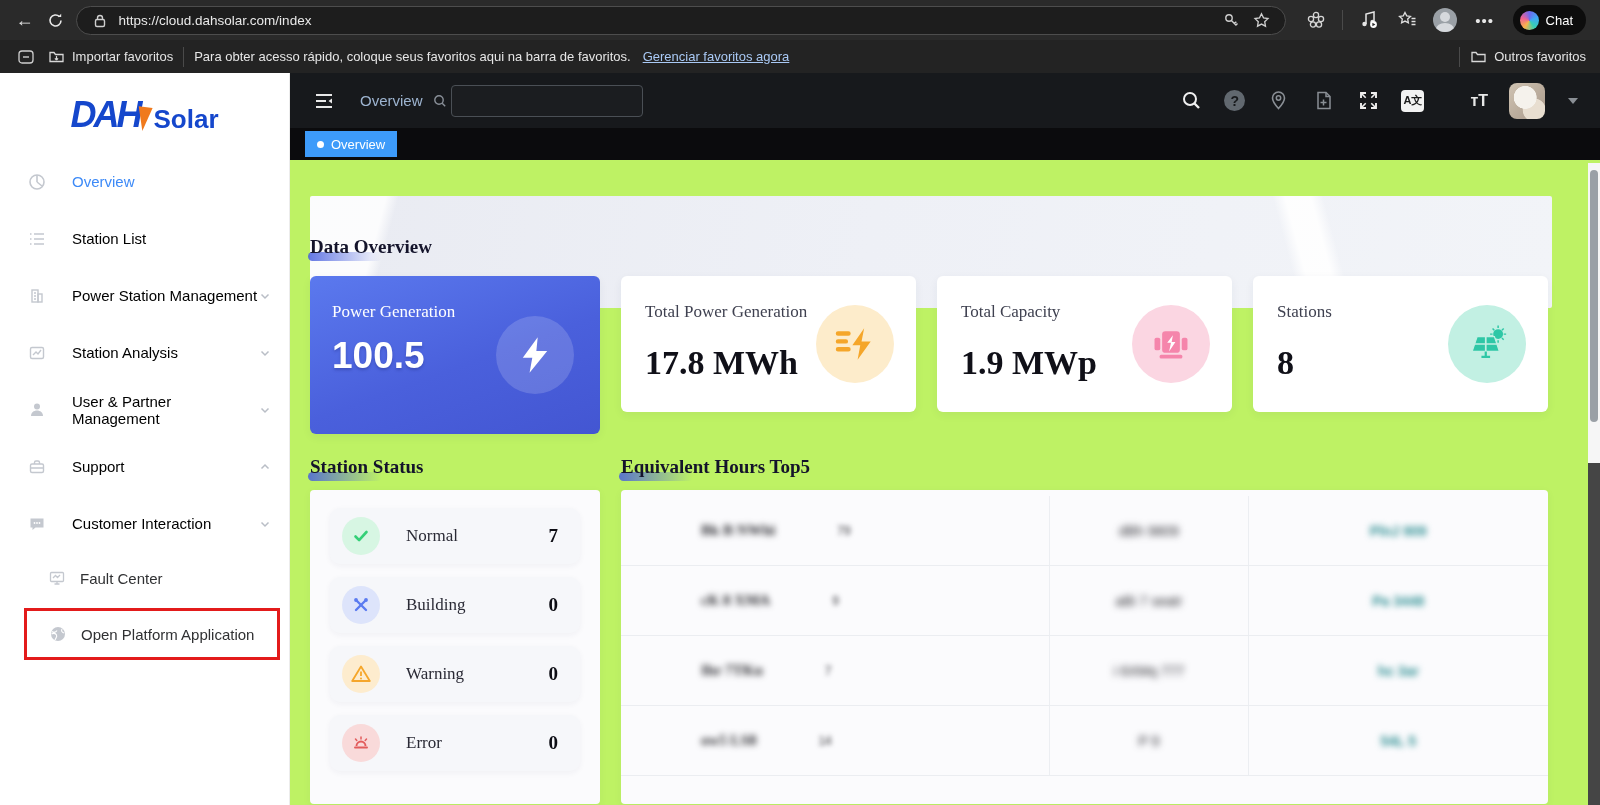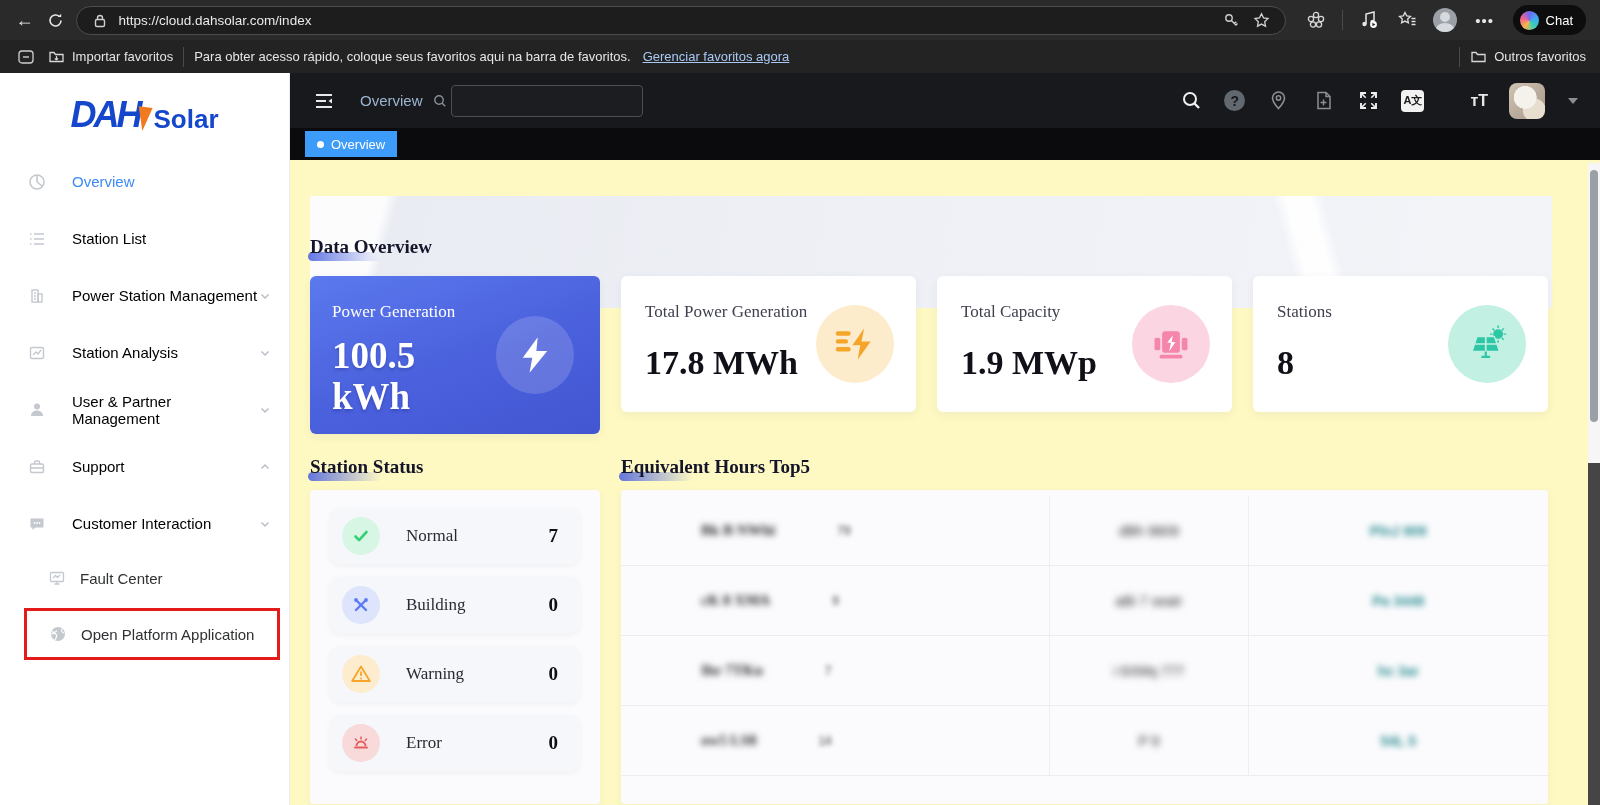--- a/index.html
+++ b/index.html
@@ -63,40 +63,40 @@
       radial-gradient(circle at 45% 40%, #f5f2ec 0 38%, transparent 40%),
       radial-gradient(circle at 70% 75%, #e8ded0 0 30%, transparent 32%),
       linear-gradient(135deg,#cfc3b2,#a9998a); }
   .caret-down { width:0; height:0; border-left:5px solid transparent; border-right:5px solid transparent; border-top:6px solid #8a8f95; margin-left:2px; }
 
   .tab-bar { height:32px; background:#0b0b0d; display:flex; align-items:center; padding-left:15px; }
   .tab { display:inline-flex; align-items:center; gap:7px; background:#3d9bfa; color:#fff; font-size:13px; height:26px; padding:0 12px; cursor:pointer; }
   .tab-dot { width:7px; height:7px; border-radius:50%; background:#fff; }
 
   
-  .content { flex:1; background:#fef9c3; position:relative; padding:0 52px 0 20px; overflow:hidden; }
+  .content { flex:1; background:#bef264; position:relative; padding:0 52px 0 20px; overflow:hidden; }
   .banner { position:absolute; left:20px; right:48px; top:36px; height:112px; border-radius:2px;
       background:
         linear-gradient(105deg, rgba(255,255,255,.85) 0 6%, transparent 7%),
         linear-gradient(75deg, transparent 78%, rgba(255,255,255,.9) 79% 81%, transparent 82%),
         linear-gradient(100deg,#e9ebf2 0%,#eef0f6 45%,#f2f4f8 100%); }
   .banner .b-tri { position:absolute; right:88px; bottom:4px; width:0; height:0; border-left:9px solid transparent; border-right:9px solid transparent; border-bottom:16px solid #a8c4ee; }
 
   .sec-title { position:relative; display:inline-block; font-family:"Liberation Serif",serif; font-weight:bold; font-size:19px; color:#14142b; z-index:2; }
   .sec-title .swoosh { position:absolute; left:-2px; bottom:-3px; width:74px; height:9px; border-radius:5px; background:linear-gradient(90deg, rgba(72,95,222,.85), rgba(72,95,222,0)); z-index:-1; }
   .t1 { margin-top:76px; margin-left:0; }
   .head-row1 { position:relative; }
 
   .cards-row { position:relative; display:flex; gap:21px; margin-top:18px; z-index:2; }
   .card { background:#fff; border-radius:6px; box-shadow:0 3px 10px rgba(40,50,90,.06); position:relative; }
   .card-blue { width:290px; height:158px; background:linear-gradient(160deg,#5b79ee 0%,#4a60dc 55%,#4356d2 100%); padding:26px 22px; }
   .card-white { flex:1; height:136px; padding:26px 24px; }
   .card-label { font-family:"Liberation Serif",serif; font-size:17px; color:#3f4150; }
   .card-blue .card-label { color:#ffffff; }
-  .cb-value { font-family:Liberation Serif, serif; font-weight:bold; font-size:37px; color:#fff; line-height:1.1; margin-top:14px; text-shadow:0 2px 3px rgba(30,40,120,.35); }
+  .cb-value { font-family:Liberation Sans, sans-serif; font-weight:bold; font-size:37px; color:#fff; line-height:1.1; margin-top:14px; text-shadow:0 2px 3px rgba(30,40,120,.35); }
   .cw-value { font-family:"Liberation Serif",serif; font-weight:bold; font-size:34px; color:#101018; margin-top:22px; }
   .icon-circle { position:absolute; right:26px; top:50%; transform:translateY(-50%); width:78px; height:78px; border-radius:50%; display:flex; align-items:center; justify-content:center; }
   .ic-blue   { background:rgba(255,255,255,.16); }
   .ic-orange { background:#fdeccb; }
   .ic-pink   { background:#fbd6e2; }
   .ic-teal   { background:#c2f0e3; }
   .card-white .icon-circle { right:22px; }
 
   .section-row { display:flex; gap:21px; margin-top:22px; }
   .col-left { width:290px; flex:0 0 290px; }
@@ -428,21 +428,20 @@
             <span>Data Overview</span>
             <span class="swoosh"></span>
           </span>
         </div>
 
         <div class="cards-row">
           <div class="card card-blue">
             <div class="card-label">Power Generation</div>
             <div class="cb-value">
               <div>100.5</div>
-              <div>kWh</div>
             </div>
             <div class="icon-circle ic-blue">
               <svg width="34" height="38" viewBox="0 0 24 28">
                   <path d="M14 1L3 16h7l-2 11 13-16h-8z" fill="#ffffff"></path>
                 </svg>
             </div>
           </div>
 
           <div class="card card-white">
             <div class="card-label">Total Power Generation</div>

